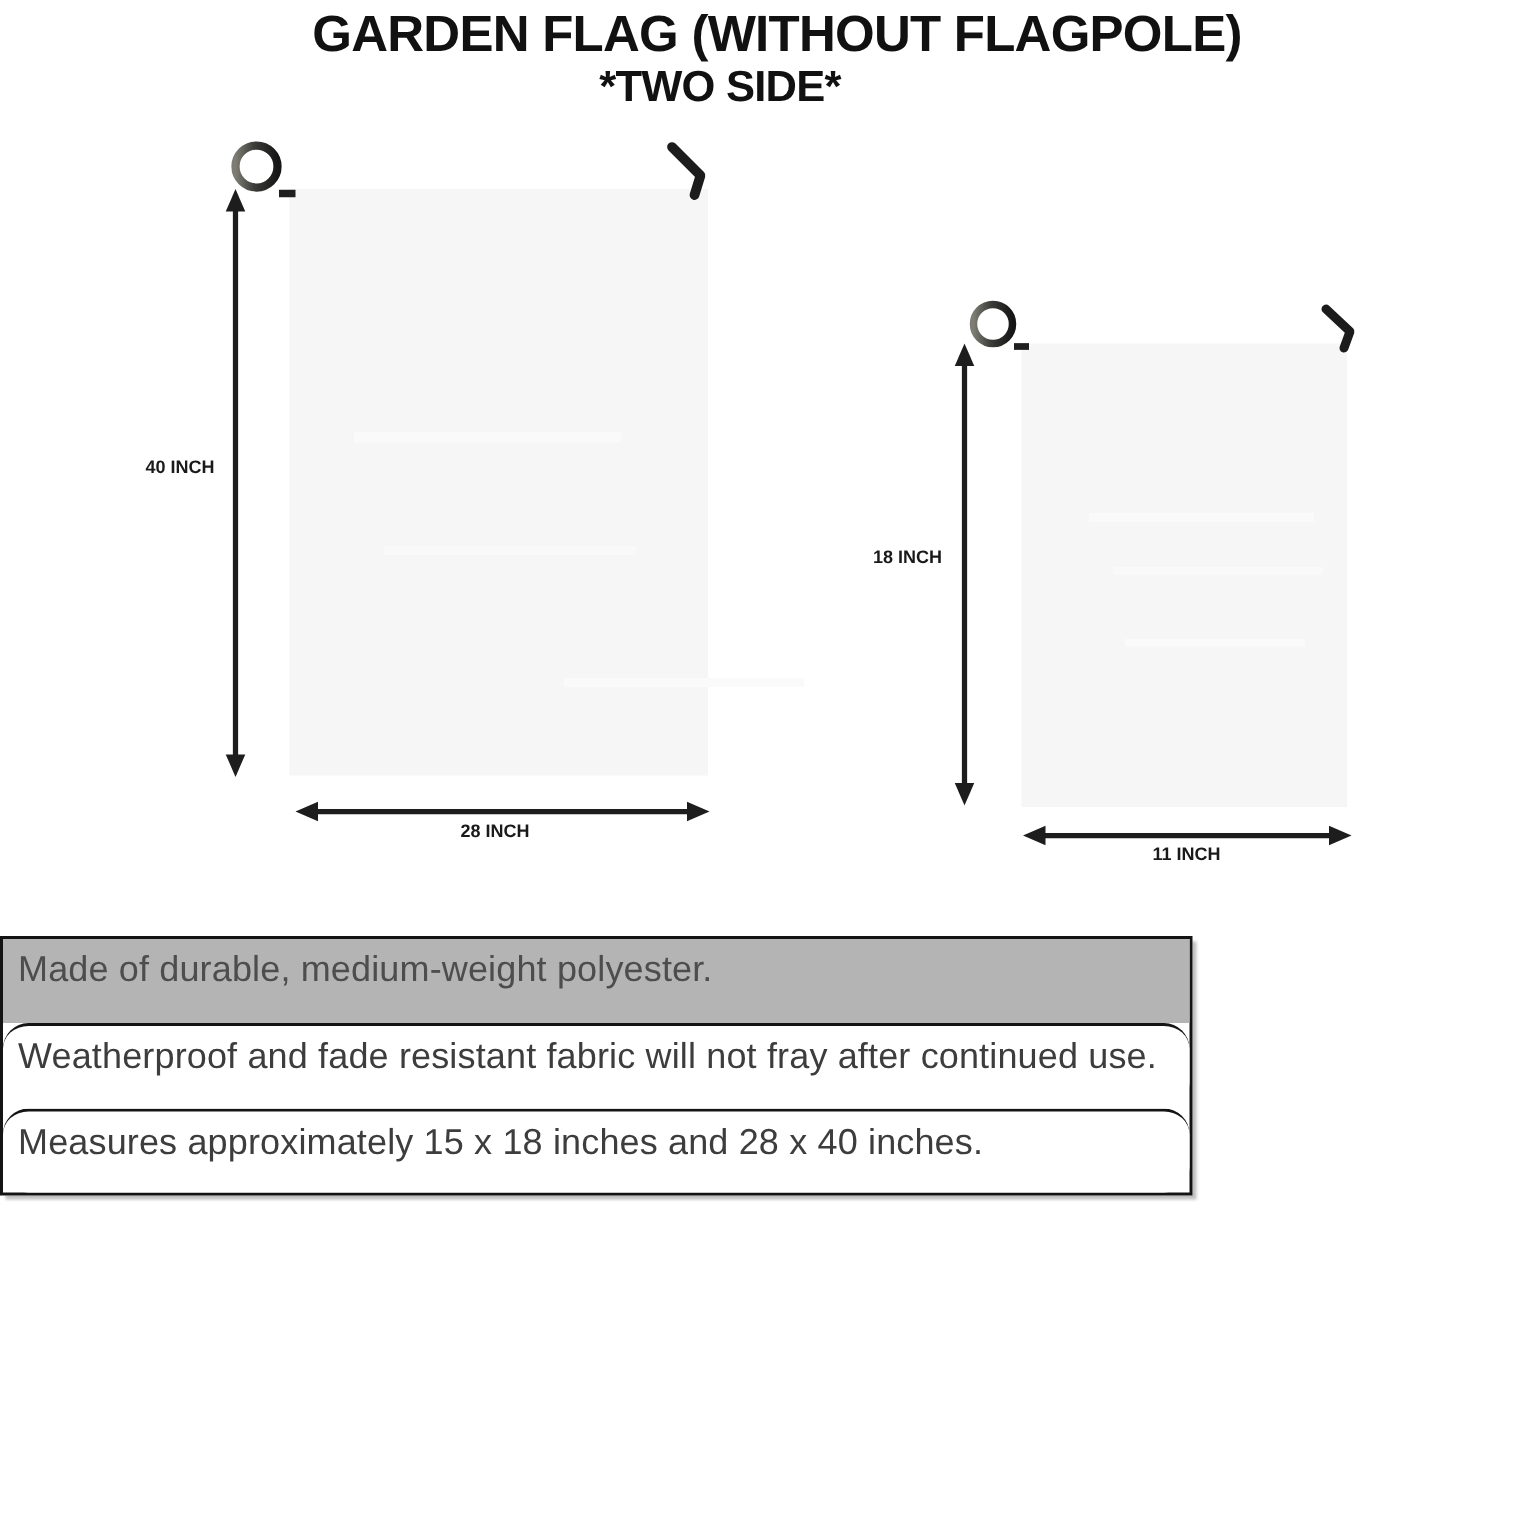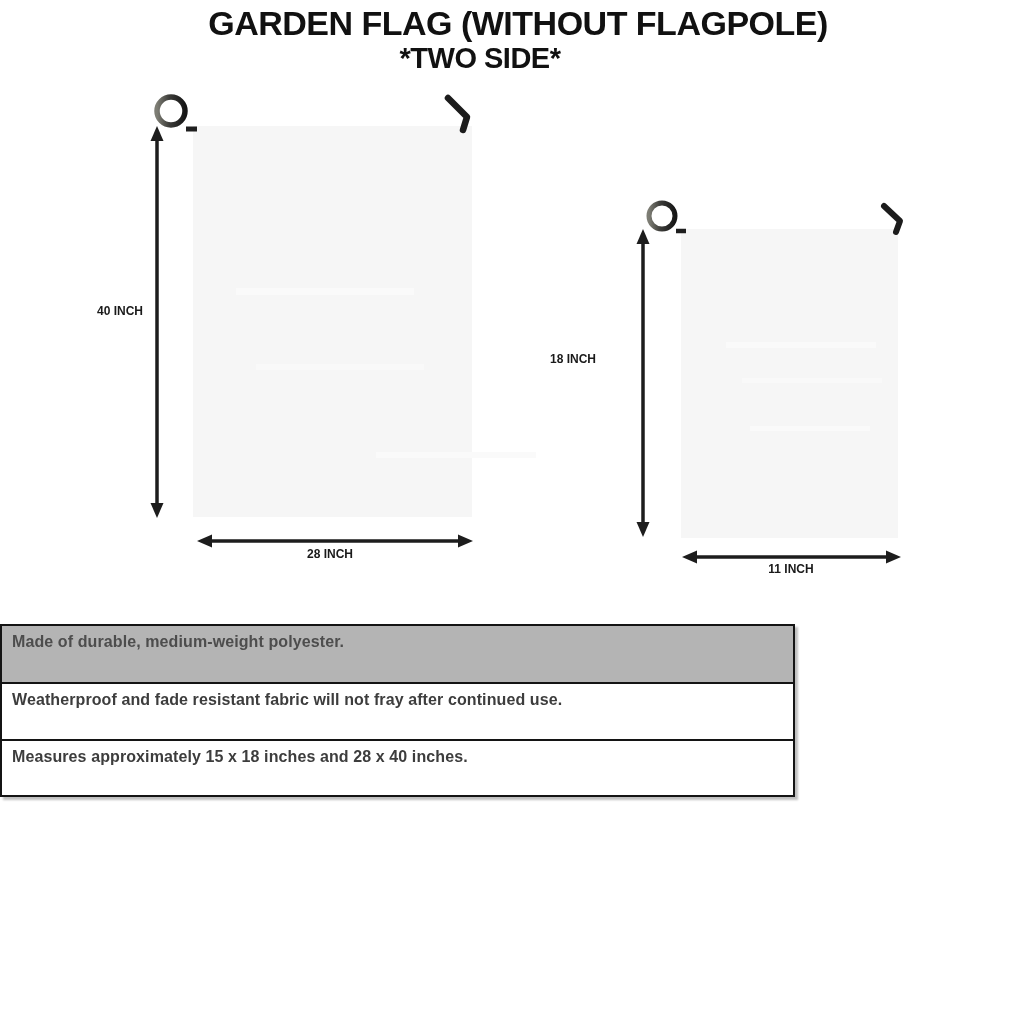--- a/index.html
+++ b/index.html
@@ -43,46 +43,45 @@
   .dim-label {
     position: absolute;
     font-size: 12px;
     font-weight: bold;
     color: #1a1a1a;
     white-space: nowrap;
   }
   .dim-label.right-align { text-align: right; }
   .dim-label.center-align { text-align: center; }
   #label-40 { left: 33px;  top: 304px; width: 110px; }
-  #label-18 { left: 518px; top: 352px; width: 110px; text-align: center; }
+  #label-18 { left: 518px; top: 364px; width: 110px; }
   #label-28 { left: 275px; top: 547px; width: 110px; }
   #label-12 { left: 736px; top: 562px; width: 110px; }
 
   .features-table {
     position: absolute;
     left: 0; top: 624px;
     width: 795px;
     border: 2px solid #141414;
     box-sizing: border-box;
     box-shadow: 3px 3px 2px rgba(0,0,0,0.25);
     background: #ffffff;
   }
   .feature-row {
     height: 56.4px;
     box-sizing: border-box;
     padding: 7px 8px 0 10px;
-    font-size: 16px;
+    font-size: 24px;
     letter-spacing: 0.1px;
     white-space: nowrap;
     overflow: hidden;
-    font-weight: bold;
   }
   .feature-row + .feature-row { border-top: 2px solid #141414; }
   .feature-row.shaded { background: #b4b4b4; color: #4d4d4d; }
-  .feature-row.plain  { background: #ffffff; color: #3d3d3d; }
+  .feature-row.plain  { background: #ffffff; color: #3d3d3d; border-radius: 17px; }
 </style>
 </head>
 <body>
 
 <div class="stage">
 
   <div class="title-line1">GARDEN FLAG (WITHOUT FLAGPOLE)</div>
   <div class="title-line2">*TWO SIDE*</div>
 
   <svg class="diagram" viewBox="0 0 1024 1024">

